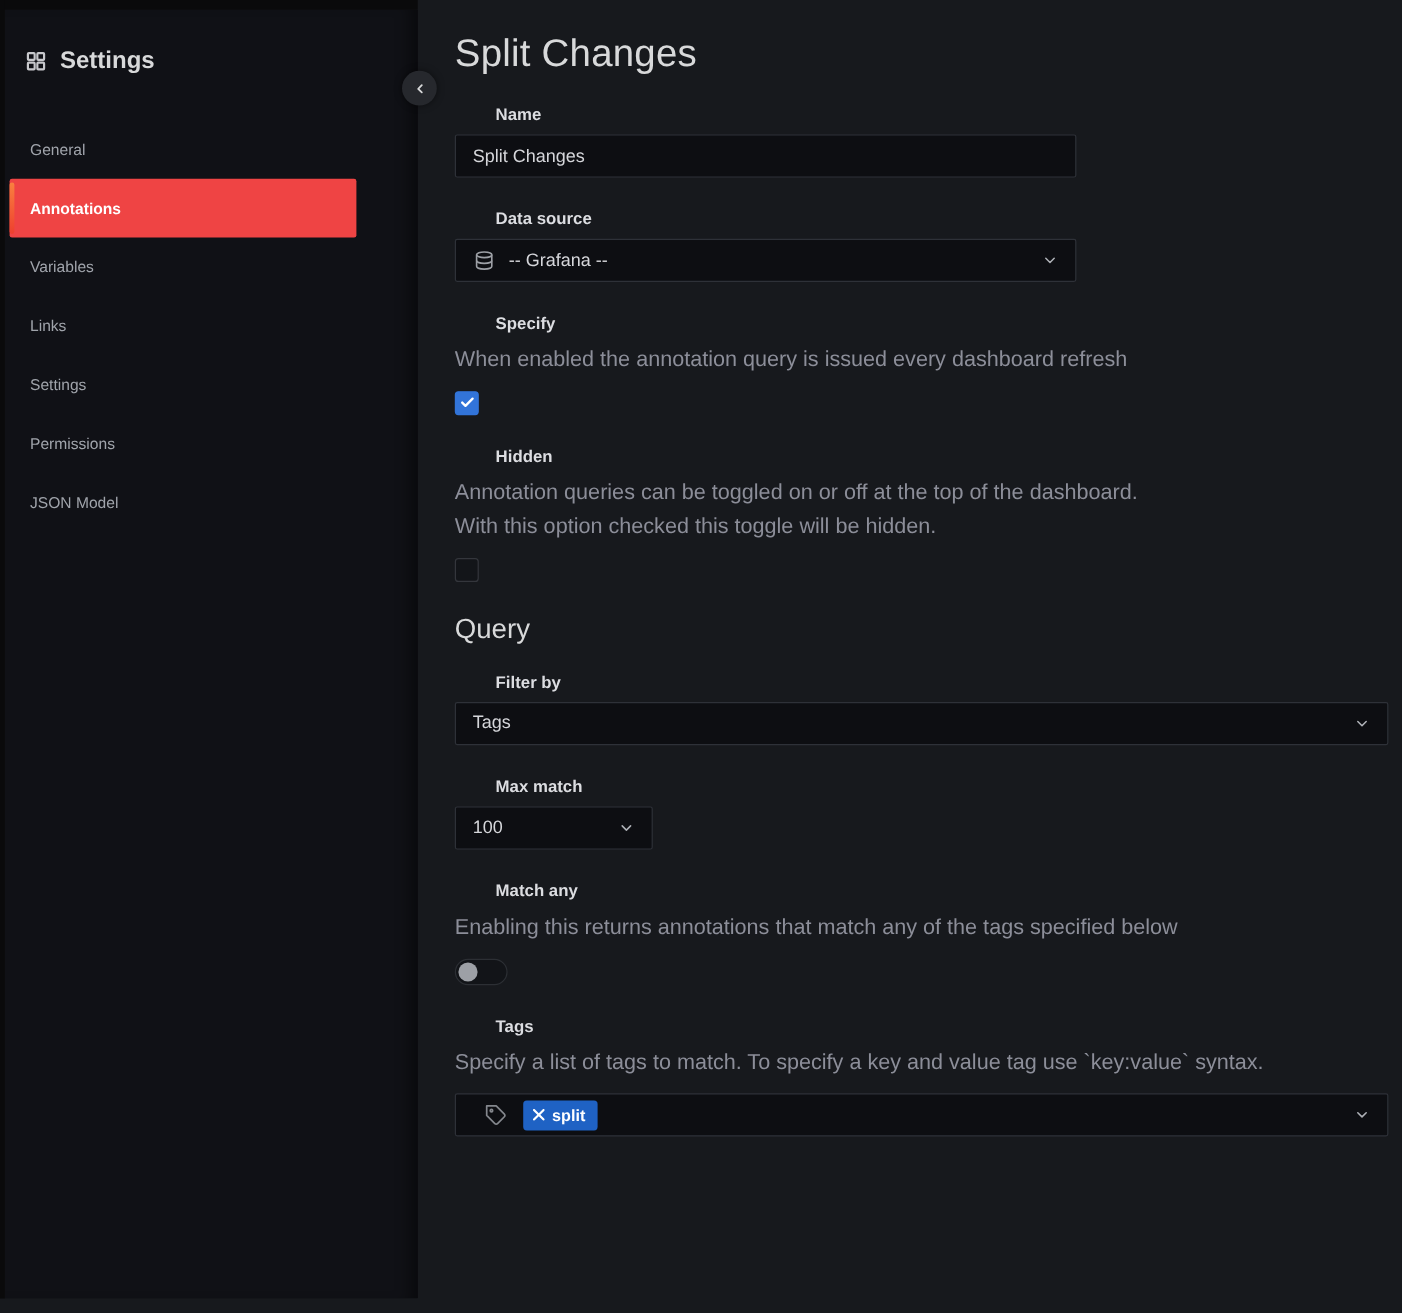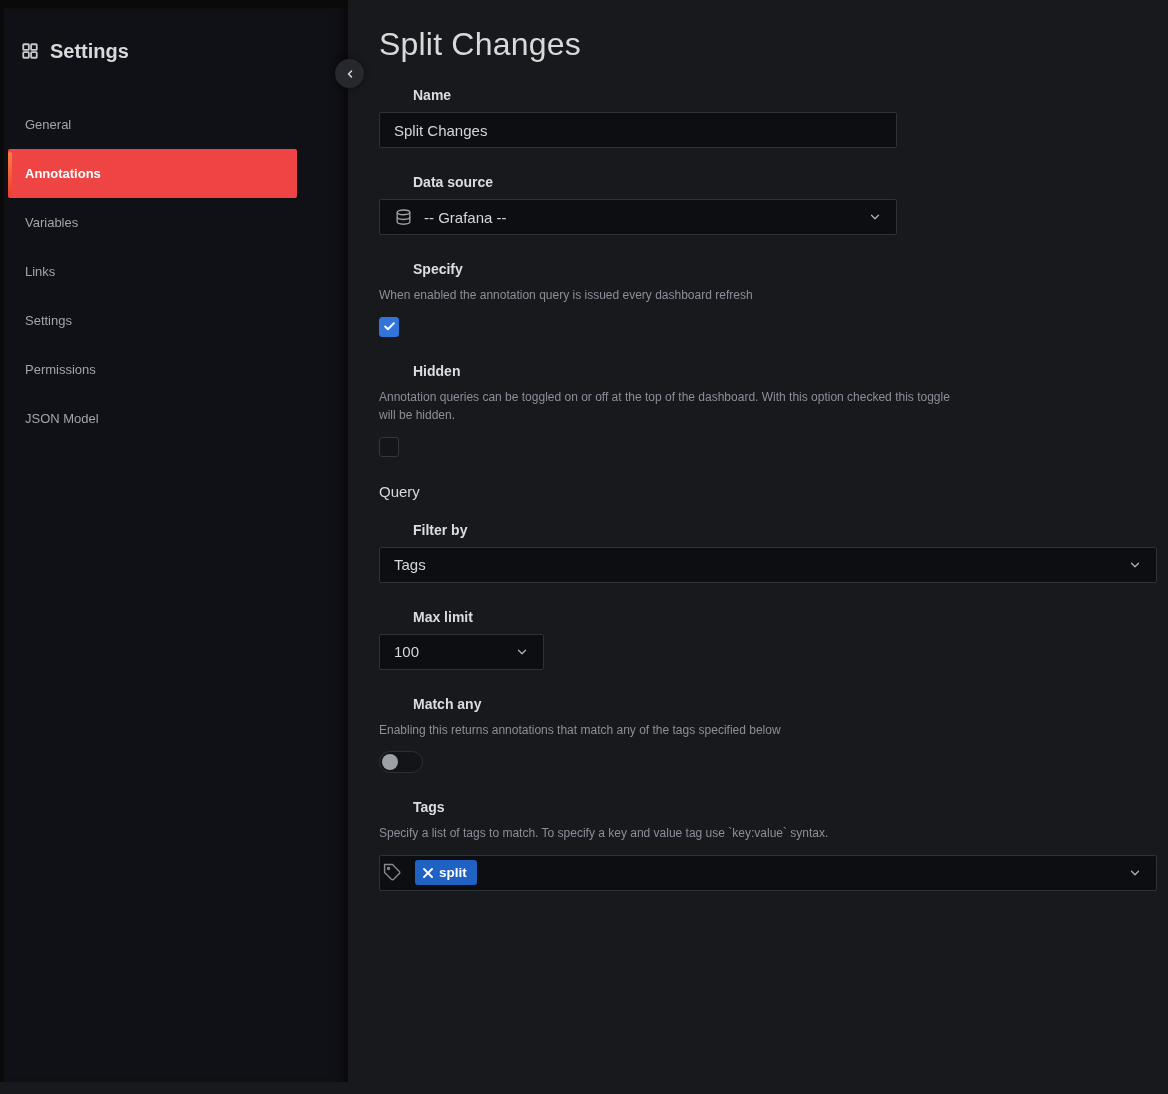--- a/index.html
+++ b/index.html
@@ -58,30 +58,30 @@
   
   .content {
     position: absolute; left: 348px; top: 0; right: 0; bottom: 0;
     padding: 26px 11px 0 31px;
   }
   h1.page-title {
     font-size: 32px; font-weight: 500; color: #d8d9da;
     margin-bottom: 24px; letter-spacing: 0.2px;
   }
   h2.section-heading {
-    font-size: 15px; font-weight: 500; color: #d8d9da;
+    font-size: 23px; font-weight: 500; color: #d8d9da;
     margin: 18px 0 22px 0;
   }
   .field { margin-bottom: 26px; }
   .field-label {
     display: block; font-size: 14px; font-weight: 700;
     color: #dcdde1; margin-bottom: 9px; padding-left: 34px;
   }
   .field-desc {
-    font-size: 12px; line-height: 1.55; color: #8c8e99;
+    font-size: 18px; line-height: 1.55; color: #8c8e99;
     margin-bottom: 12px;
   }
   .field-desc.narrow { max-width: 586px; }
 
   .text-input, .select {
     height: 36px; background: #0d0e12;
     border: 1px solid #2e3138; border-radius: 2px;
     color: #d5d6da; font-size: 15px;
     display: flex; align-items: center;
     padding: 0 14px;
@@ -116,21 +116,21 @@
 
   
   .toggle {
     width: 44px; height: 22px; border-radius: 50px; cursor: pointer;
     background: #121418; border: 1px solid #2c2f34;
     display: flex; align-items: center; padding: 0 2px;
   }
   .toggle-knob { width: 16px; height: 16px; border-radius: 50%; background: #9da0a6; }
 
   
-  .tags-box { padding-left: 3px; }
+  .tags-box { padding-left: 24px; }
   .tag-icon { display: inline-flex; color: #84878d; flex: none; }
   .chip {
     display: inline-flex; align-items: center; gap: 6px;
     background: var(--chip-blue); color: #ffffff;
     font-size: 13.5px; font-weight: 700;
     padding: 5px 10px 5px 8px; border-radius: 3px;
     margin-left: 13px; cursor: pointer;
   }
   .chip-x { display: inline-flex; color: #fff; }
   .tags-box .select-spacer { flex: 1; }
@@ -240,21 +240,21 @@
       <span class="select-value">Tags</span>
       <span class="chevron">
         <svg width="14" height="14" viewBox="0 0 24 24" fill="none" stroke="currentColor" stroke-width="2.2" stroke-linecap="round" stroke-linejoin="round">
           <polyline points="6 9 12 15 18 9"></polyline>
         </svg>
       </span>
     </div>
   </div>
 
   <div class="field">
-    <label class="field-label">Max limit</label>
+    <label class="field-label">Max match</label>
     <div class="select w-sm">
       <span class="select-value">100</span>
       <span class="chevron">
         <svg width="14" height="14" viewBox="0 0 24 24" fill="none" stroke="currentColor" stroke-width="2.2" stroke-linecap="round" stroke-linejoin="round">
           <polyline points="6 9 12 15 18 9"></polyline>
         </svg>
       </span>
     </div>
   </div>
 

